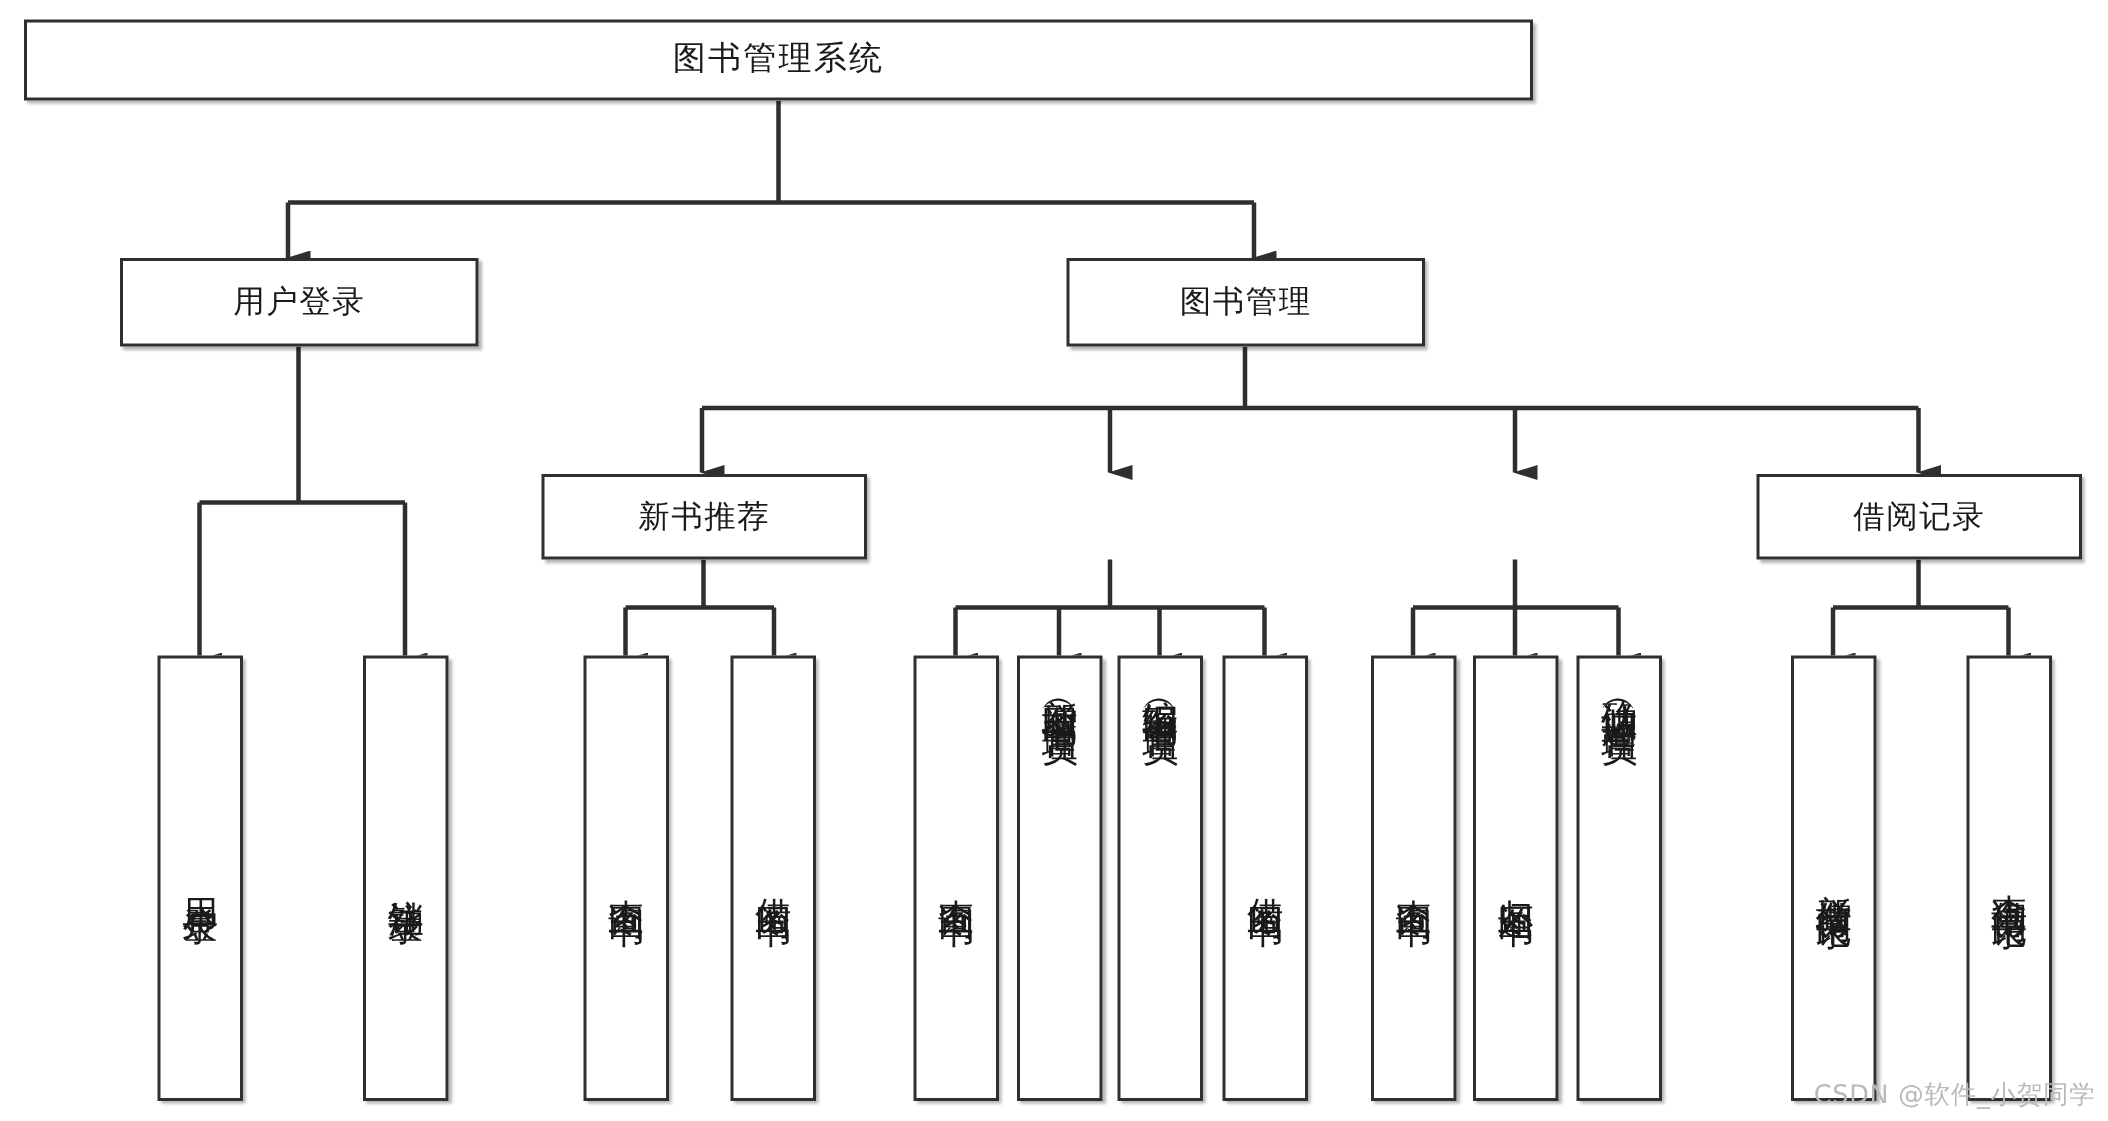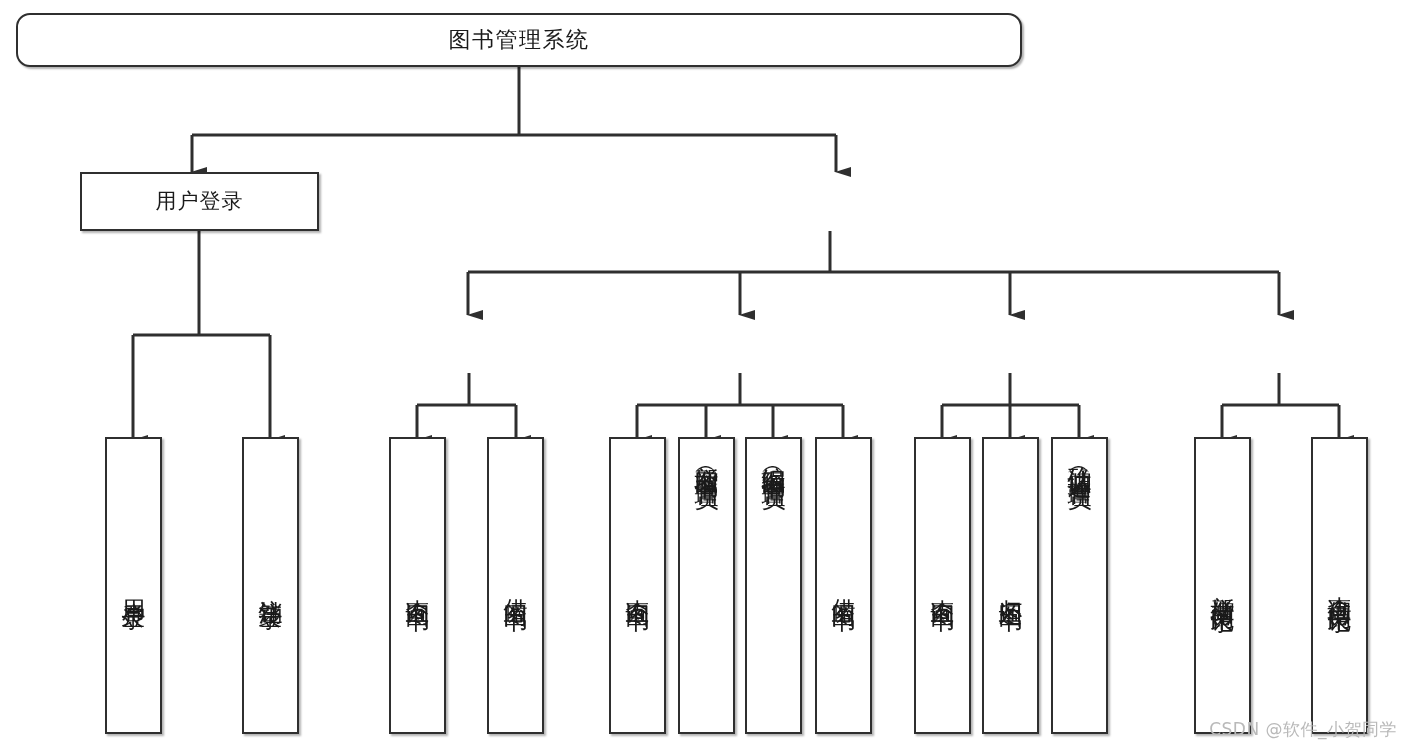--- a/index.html
+++ b/index.html
@@ -118,32 +118,41 @@
       <path d="M1010,405 L1010,440" marker-end="url(#arw)"></path>
       <path d="M1079,405 L1079,440" marker-end="url(#arw)"></path>
 
       <path d="M1279,373 L1279,405"></path>
       <path d="M1222,405 L1339,405"></path>
       <path d="M1222,405 L1222,440" marker-end="url(#arw)"></path>
       <path d="M1339,405 L1339,440" marker-end="url(#arw)"></path>
     </g>
   </svg>
 
-  <div class="node h root" style="left:16px;top:13px;width:1006px;height:54px;border-radius:14px;">
+  <div class="node h root" style="left:16px;top:13px;width:1006px;height:54px;">
     <span class="lbl">图书管理系统</span>
   </div>
 
   <div class="node h" style="left:80px;top:172px;width:239px;height:59px;">
     <span class="lbl">用户登录</span>
   </div>
 
+  <div class="node h" style="left:711px;top:172px;width:239px;height:59px;">
+    <span class="lbl">图书管理</span>
+  </div>
+
+  <div class="node h" style="left:361px;top:316px;width:217px;height:57px;">
+    <span class="lbl">新书推荐</span>
+  </div>
 
 
 
-
+  <div class="node h" style="left:1171px;top:316px;width:217px;height:57px;">
+    <span class="lbl">借阅记录</span>
+  </div>
 
   <div class="node v center" style="left:105px;top:437px;width:57px;height:297px;">
     <span class="lbl">用户登录</span>
   </div>
   <div class="node v center" style="left:242px;top:437px;width:57px;height:297px;">
     <span class="lbl">注销登录</span>
   </div>
 
   <div class="node v center" style="left:389px;top:437px;width:57px;height:297px;">
     <span class="lbl">查询图书</span>

